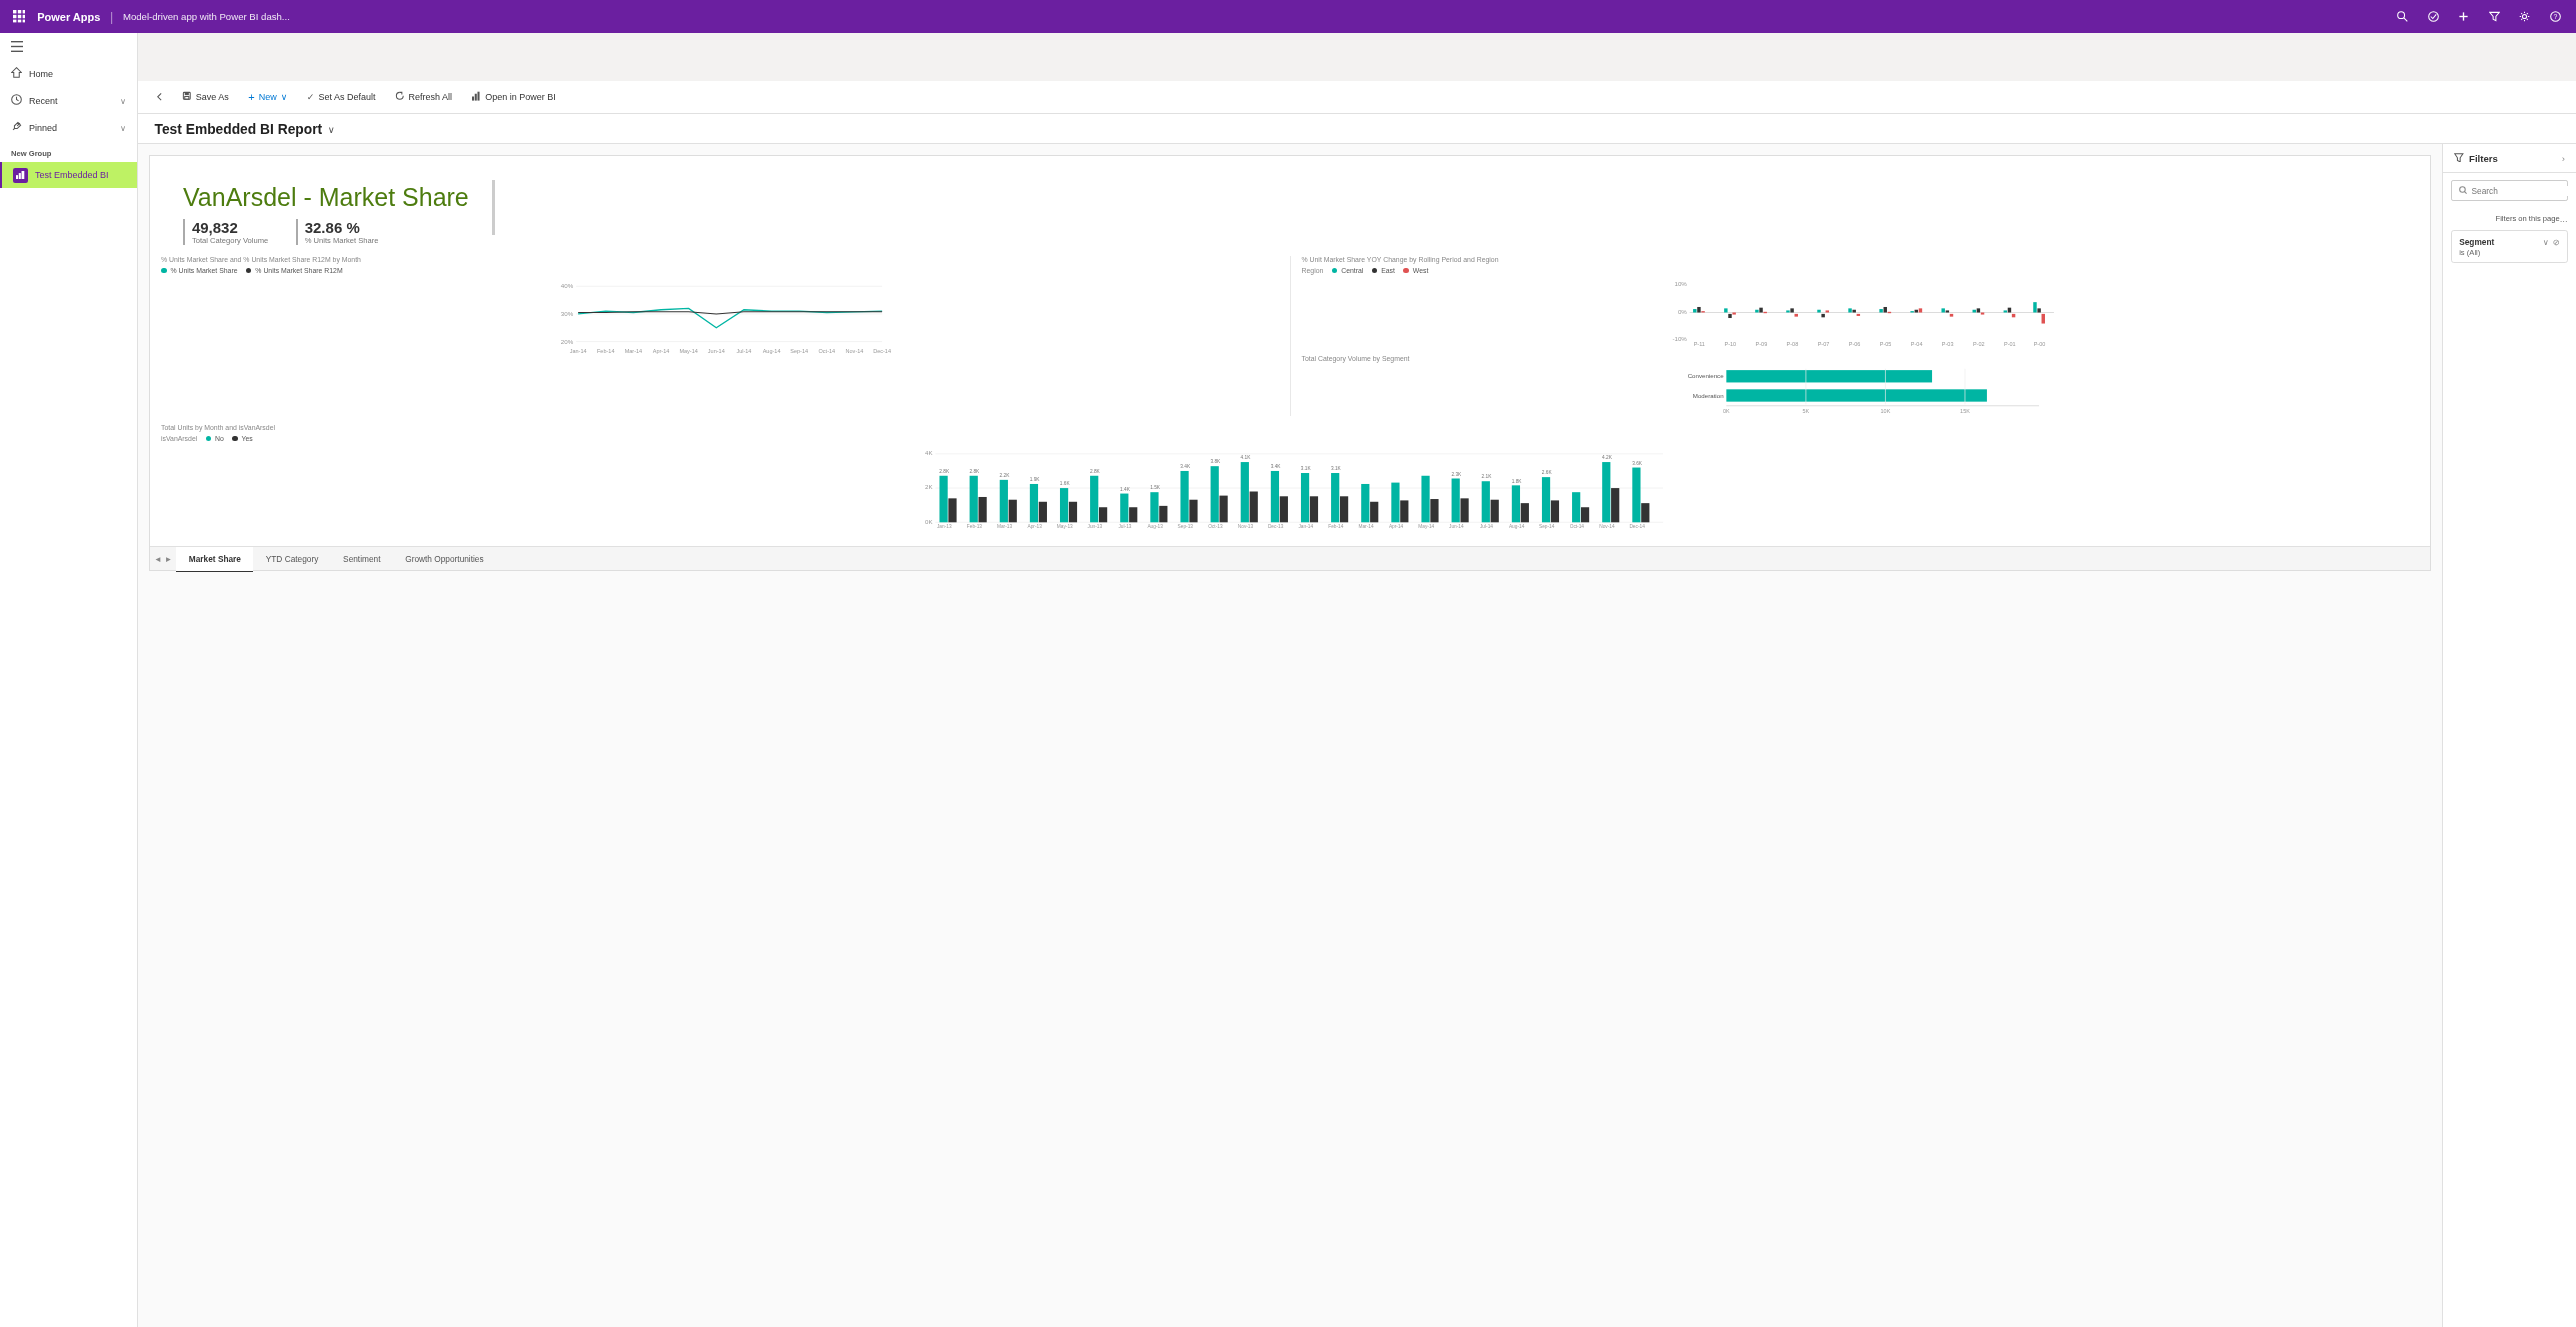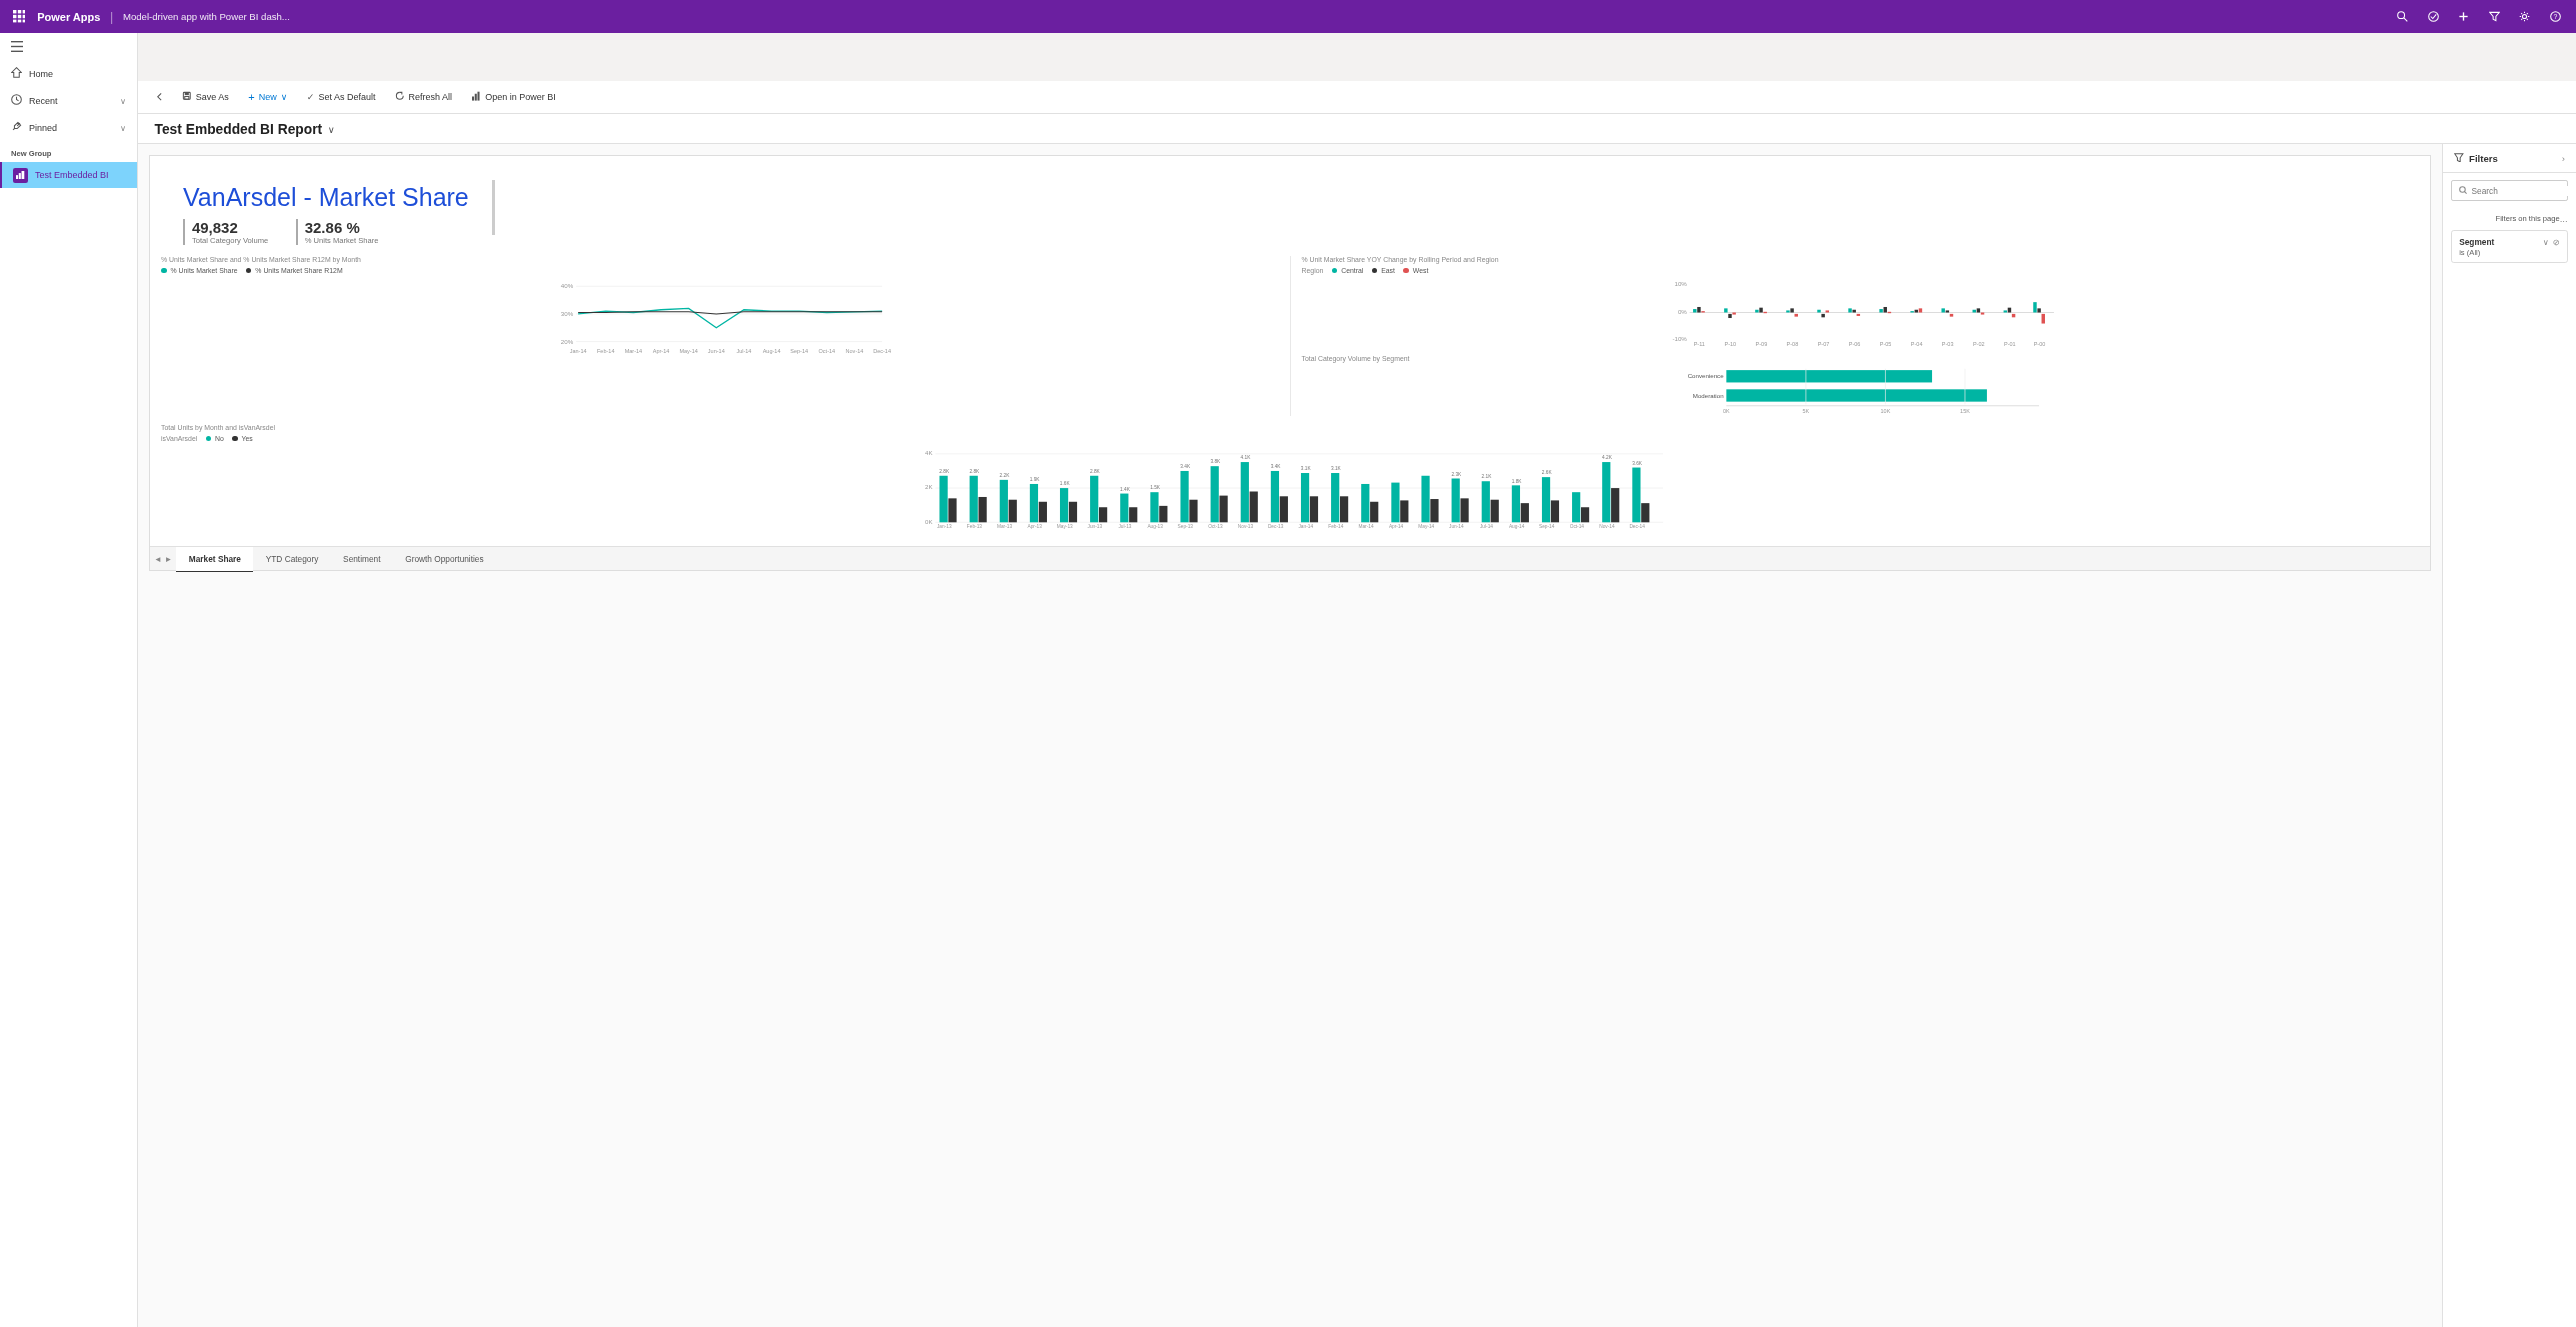--- a/index.html
+++ b/index.html
@@ -103,21 +103,21 @@
       align-items: center;
       padding: 5.5px 11px;
       gap: 6.9px;
       cursor: pointer;
       font-size: 9px;
       color: #333;
       border-left: 2.1px solid transparent;
     }
     .sidebar-app-item.active {
       border-left: 2.1px solid #6b1fa0;
-      background: #7dd3fc;
+      background: #bef264;
       color: #6b1fa0;
       text-align: center;
     }
     .sidebar-app-icon {
       width: 15px; height: 15px;
       background: #6b1fa0;
       border-radius: 2.1px;
       display: flex; align-items: center; justify-content: center;
       font-size: 8.3px;
       color: white;
@@ -206,21 +206,21 @@
       margin: 11px;
       border: 0.7px solid #ddd;
       min-height: 413px;
       position: relative;
     }
 
     
     .report-main-title {
       font-size: 25px;
       font-weight: 300;
-      color: #1d4ed8;
+      color: #4d7c0f;
       padding: 13.8px 16.5px 6.9px;
     }
 
     .report-stats {
       display: flex;
       gap: 27.5px;
       padding: 0 16.5px 11px;
     }
     .stat-item {
       display: flex;

